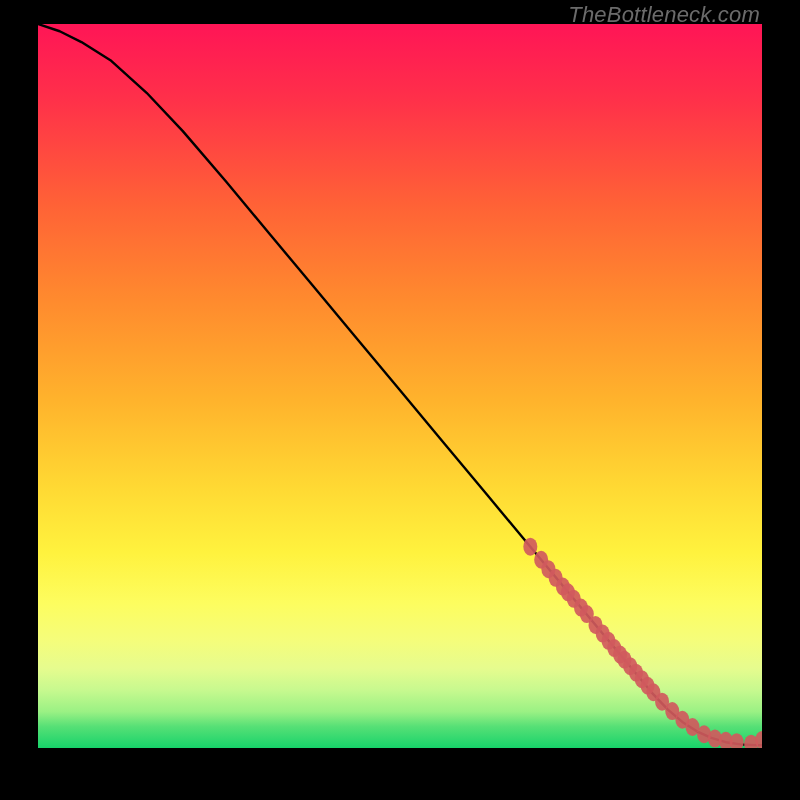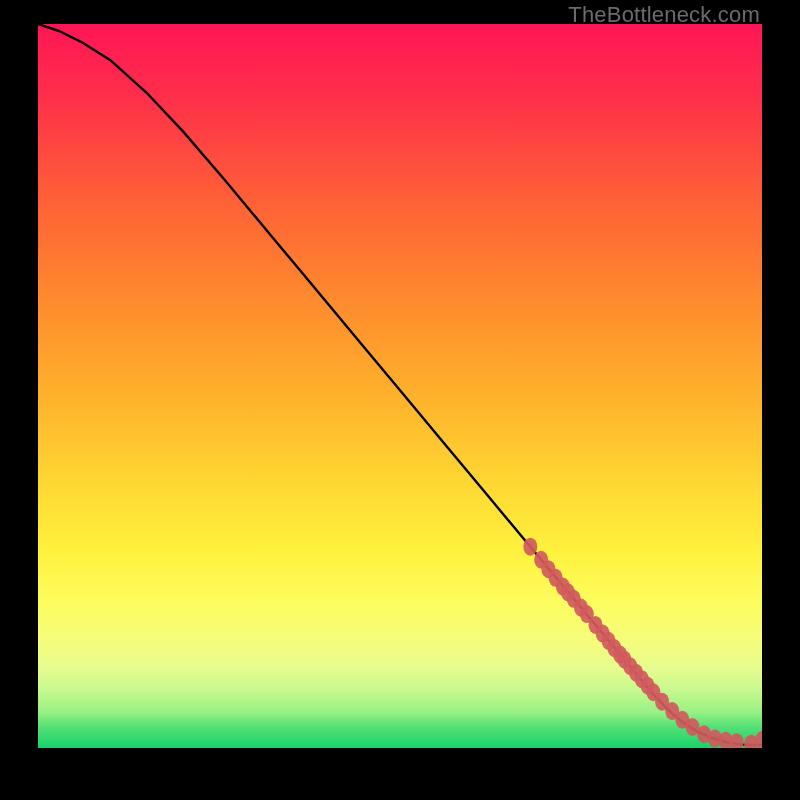--- a/index.html
+++ b/index.html
@@ -9,20 +9,21 @@
     height: 800px;
     background: #000;
     overflow: hidden;
     font-family: Arial, Helvetica, sans-serif;
   }
   .stage {
     position: relative;
     width: 800px;
     height: 800px;
     background: #000;
+    font-style: italic;
   }
   .plot-area {
     position: absolute;
     left: 38px;
     top: 24px;
     width: 724px;
     height: 724px;
   }
   .gradient-bg {
     position: absolute;

